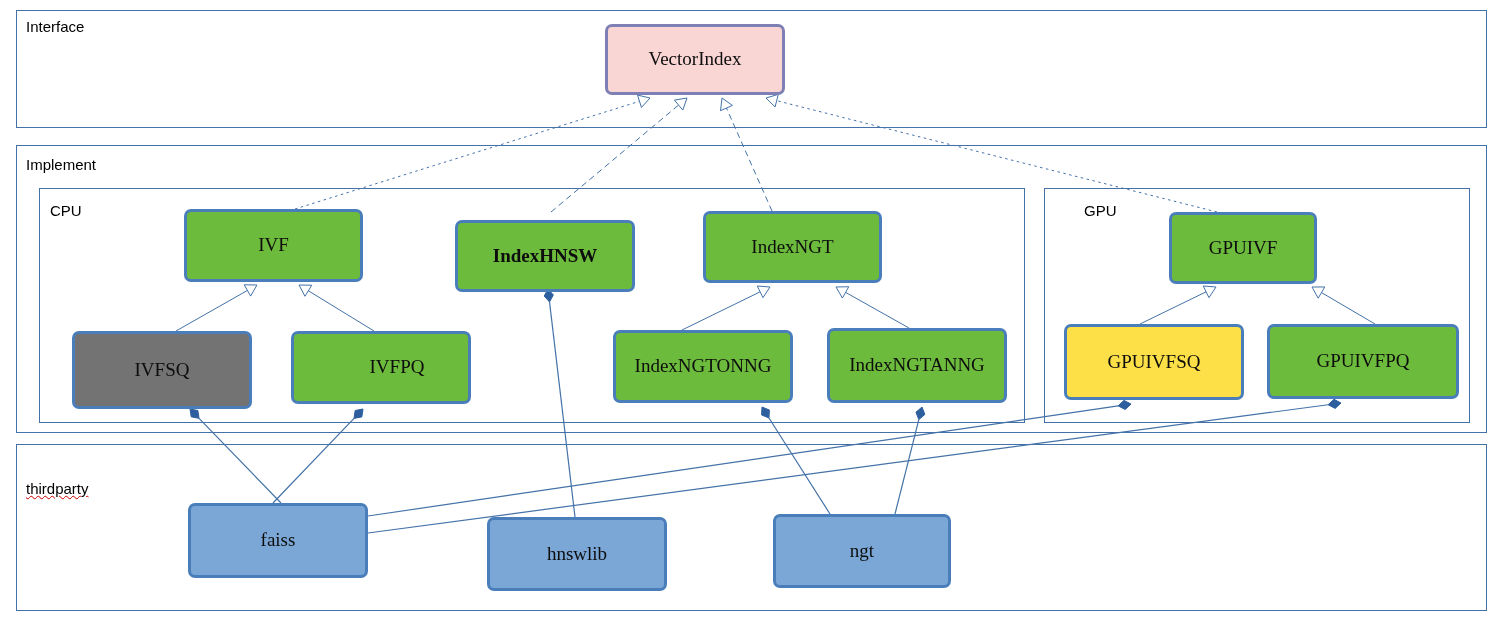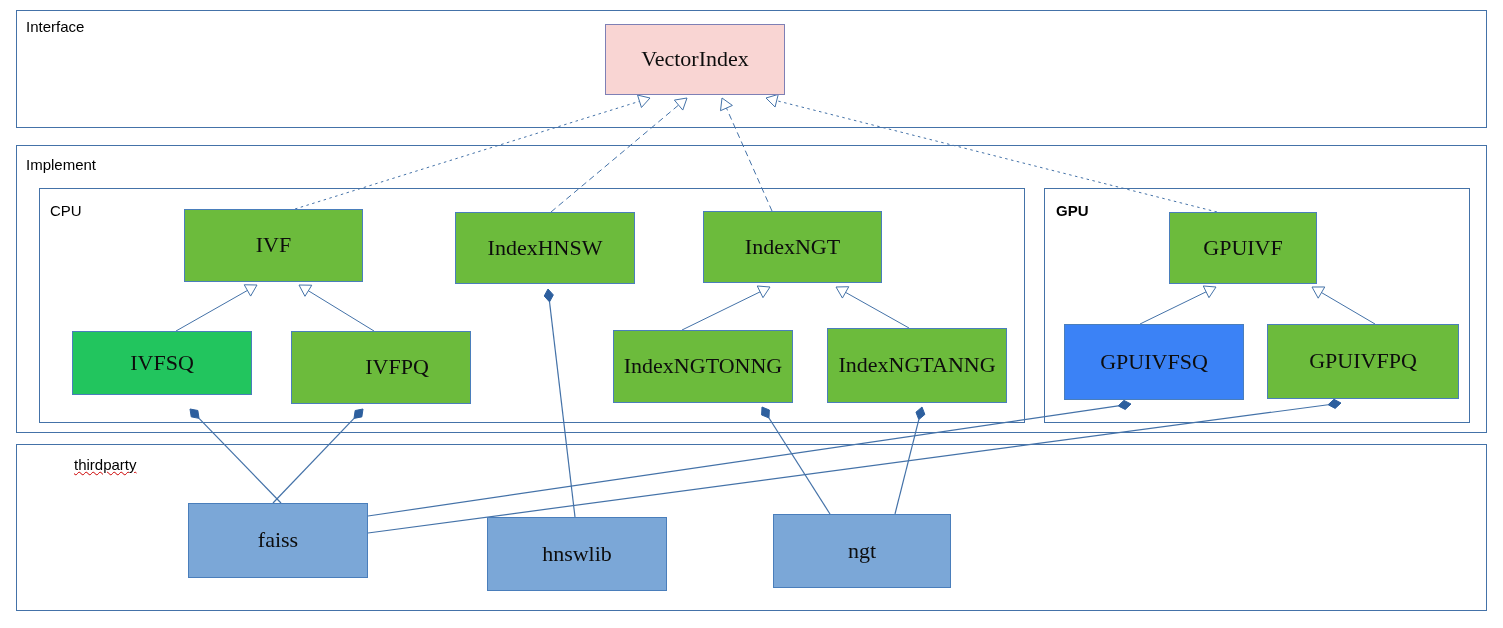--- a/index.html
+++ b/index.html
@@ -1,42 +1,42 @@
 <!DOCTYPE html>
 <html><head>
 <meta charset="utf-8">
 <style>
   html,body{margin:0;padding:0;background:#ffffff;}
   body{font-family:"Liberation Sans",sans-serif;}
   #canvas{position:relative;width:1503px;height:628px;background:#ffffff;overflow:hidden;}
   .group{position:absolute;border:1px solid #4472a8;background:transparent;box-sizing:border-box;}
   .group-label{position:absolute;font-family:"Liberation Sans",sans-serif;font-size:15px;color:#000000;white-space:nowrap;}
   .group-label.misspelled{text-decoration:underline;text-decoration-color:#cc0000;text-decoration-style:wavy;text-decoration-thickness:1px;}
-  .node{position:absolute;box-sizing:border-box;border:1px solid #4c1d95;border-radius:0;display:flex;align-items:center;justify-content:center;font-family:"Liberation Serif",serif;font-size:22px;color:#0d0d0d;text-align:center;line-height:1.1;}
+  .node{position:absolute;box-sizing:border-box;border:3px solid #4c1d95;border-radius:7px;display:flex;align-items:center;justify-content:center;font-family:"Liberation Serif",serif;font-size:19px;color:#0d0d0d;text-align:center;line-height:1.1;}
   .node.iface{background:#f9d5d3;border-color:#7e80b5;}
   .node.impl{background:#6cb githubfallback;}
   .node.impl{background:#6cbb3c;}
   .node.third{background:#7ba7d7;}
   svg.edges{position:absolute;left:0;top:0;width:1503px;height:628px;pointer-events:none;}
 </style>
 </head>
 <body>
 
 <div id="canvas">
   <div id="groups-layer">
       <div class="group" style="left: 16px; top: 10px; width: 1471px; height: 118px; border-color: rgb(68, 114, 168);"></div>
       <div class="group-label" style="left: 26px; top: 18px;">Interface</div>
       <div class="group" style="left: 16px; top: 145px; width: 1471px; height: 288px; border-color: rgb(68, 114, 168);"></div>
       <div class="group-label" style="left: 26px; top: 156px;">Implement</div>
       <div class="group" style="left: 39px; top: 188px; width: 986px; height: 235px; border-color: rgb(68, 114, 168);"></div>
       <div class="group-label" style="left: 50px; top: 202px;">CPU</div>
       <div class="group" style="left: 1044px; top: 188px; width: 426px; height: 235px; border-color: rgb(68, 114, 168);"></div>
-      <div class="group-label" style="left: 1056px; top: 202px; font-weight: bold;">GPU</div>
+      <div class="group-label" style="left: 1084px; top: 202px;">GPU</div>
       <div class="group" style="left: 16px; top: 444px; width: 1471px; height: 167px; border-color: rgb(68, 114, 168);"></div>
-      <div class="group-label misspelled" style="left: 26px; top: 456px; margin-left: 48px;">thirdparty</div>
+      <div class="group-label misspelled" style="left: 26px; top: 480px;">thirdparty</div>
     </div>
   <svg class="edges" id="edges-layer" viewBox="0 0 1503 628">
       <line x1="295" y1="209" x2="639.5012466035787" y2="101.28270880845851" stroke="#4472a8" stroke-width="1" stroke-dasharray="2.5,3.5"></line>
       <polygon points="650.00,98.00 641.44,107.49 637.56,95.08" fill="#ffffff" stroke="#4472a8" stroke-width="1"></polygon>
       <line x1="551" y1="212" x2="678.5699243457342" y2="105.06638694548747" stroke="#4472a8" stroke-width="1" stroke-dasharray="6,4"></line>
       <polygon points="687.00,98.00 682.75,110.05 674.39,100.08" fill="#ffffff" stroke="#4472a8" stroke-width="1"></polygon>
       <line x1="772" y1="211" x2="726.4509979262842" y2="108.05925531340236" stroke="#4472a8" stroke-width="1" stroke-dasharray="6,4"></line>
       <polygon points="722.00,98.00 732.40,105.43 720.51,110.69" fill="#ffffff" stroke="#4472a8" stroke-width="1"></polygon>
       <line x1="1217" y1="212" x2="776.6645763845528" y2="100.69570223467632" stroke="#4472a8" stroke-width="1" stroke-dasharray="2.5,3.5"></line>
       <polygon points="766.00,98.00 778.26,94.39 775.07,107.00" fill="#ffffff" stroke="#4472a8" stroke-width="1"></polygon>
@@ -67,42 +67,42 @@
       <line x1="895" y1="514" x2="918.8193261992305" y2="419.6048924697158" stroke="#4472a8" stroke-width="1.2"></line>
       <polygon points="922.00,407.00 924.87,414.43 918.82,419.60 915.95,412.18" fill="#2d5f9e" stroke="#2d5f9e" stroke-width="1"></polygon>
     </svg>
   <div id="nodes-layer">
       <div class="node iface" style="left: 605px; top: 24px; width: 180px; height: 71px; background: rgb(249, 213, 211); border-color: rgb(126, 128, 181);">
         <span>VectorIndex</span>
       </div>
       <div class="node impl" style="left: 184px; top: 209px; width: 179px; height: 73px; background: rgb(108, 187, 60); border-color: rgb(74, 126, 187);">
         <span>IVF</span>
       </div>
-      <div class="node impl" style="left: 455px; top: 212px; width: 180px; height: 72px; background: rgb(108, 187, 60); border-color: rgb(74, 126, 187);">
+      <div class="node impl" style="left: 455px; top: 220px; width: 180px; height: 72px; background: rgb(108, 187, 60); border-color: rgb(74, 126, 187); font-weight: bold;">
         <span>IndexHNSW</span>
       </div>
       <div class="node impl" style="left: 703px; top: 211px; width: 179px; height: 72px; background: rgb(108, 187, 60); border-color: rgb(74, 126, 187);">
         <span>IndexNGT</span>
       </div>
       <div class="node impl" style="left: 1169px; top: 212px; width: 148px; height: 72px; background: rgb(108, 187, 60); border-color: rgb(74, 126, 187);">
         <span>GPUIVF</span>
       </div>
-      <div class="node impl" style="left: 72px; top: 331px; width: 180px; height: 64px; background: #22c55e; border-color: rgb(74, 126, 187); text-align: right;">
+      <div class="node impl" style="left: 72px; top: 331px; width: 180px; height: 78px; background: #737373; border-color: rgb(74, 126, 187); text-align: right;">
         <span>IVFSQ</span>
       </div>
       <div class="node impl" style="left: 291px; top: 331px; width: 180px; height: 73px; background: rgb(108, 187, 60); border-color: rgb(74, 126, 187); padding-left: 32px;">
         <span>IVFPQ</span>
       </div>
       <div class="node impl" style="left: 613px; top: 330px; width: 180px; height: 73px; background: rgb(108, 187, 60); border-color: rgb(74, 126, 187);">
         <span>IndexNGTONNG</span>
       </div>
       <div class="node impl" style="left: 827px; top: 328px; width: 180px; height: 75px; background: rgb(108, 187, 60); border-color: rgb(74, 126, 187);">
         <span>IndexNGTANNG</span>
       </div>
-      <div class="node impl" style="left: 1064px; top: 324px; width: 180px; height: 76px; background: #3b82f6; border-color: rgb(74, 126, 187);">
+      <div class="node impl" style="left: 1064px; top: 324px; width: 180px; height: 76px; background: #fde047; border-color: rgb(74, 126, 187);">
         <span>GPUIVFSQ</span>
       </div>
       <div class="node impl" style="left: 1267px; top: 324px; width: 192px; height: 75px; background: rgb(108, 187, 60); border-color: rgb(74, 126, 187);">
         <span>GPUIVFPQ</span>
       </div>
       <div class="node third" style="left: 188px; top: 503px; width: 180px; height: 75px; background: rgb(123, 167, 215); border-color: rgb(74, 126, 187);">
         <span>faiss</span>
       </div>
       <div class="node third" style="left: 487px; top: 517px; width: 180px; height: 74px; background: rgb(123, 167, 215); border-color: rgb(74, 126, 187);">
         <span>hnswlib</span>

